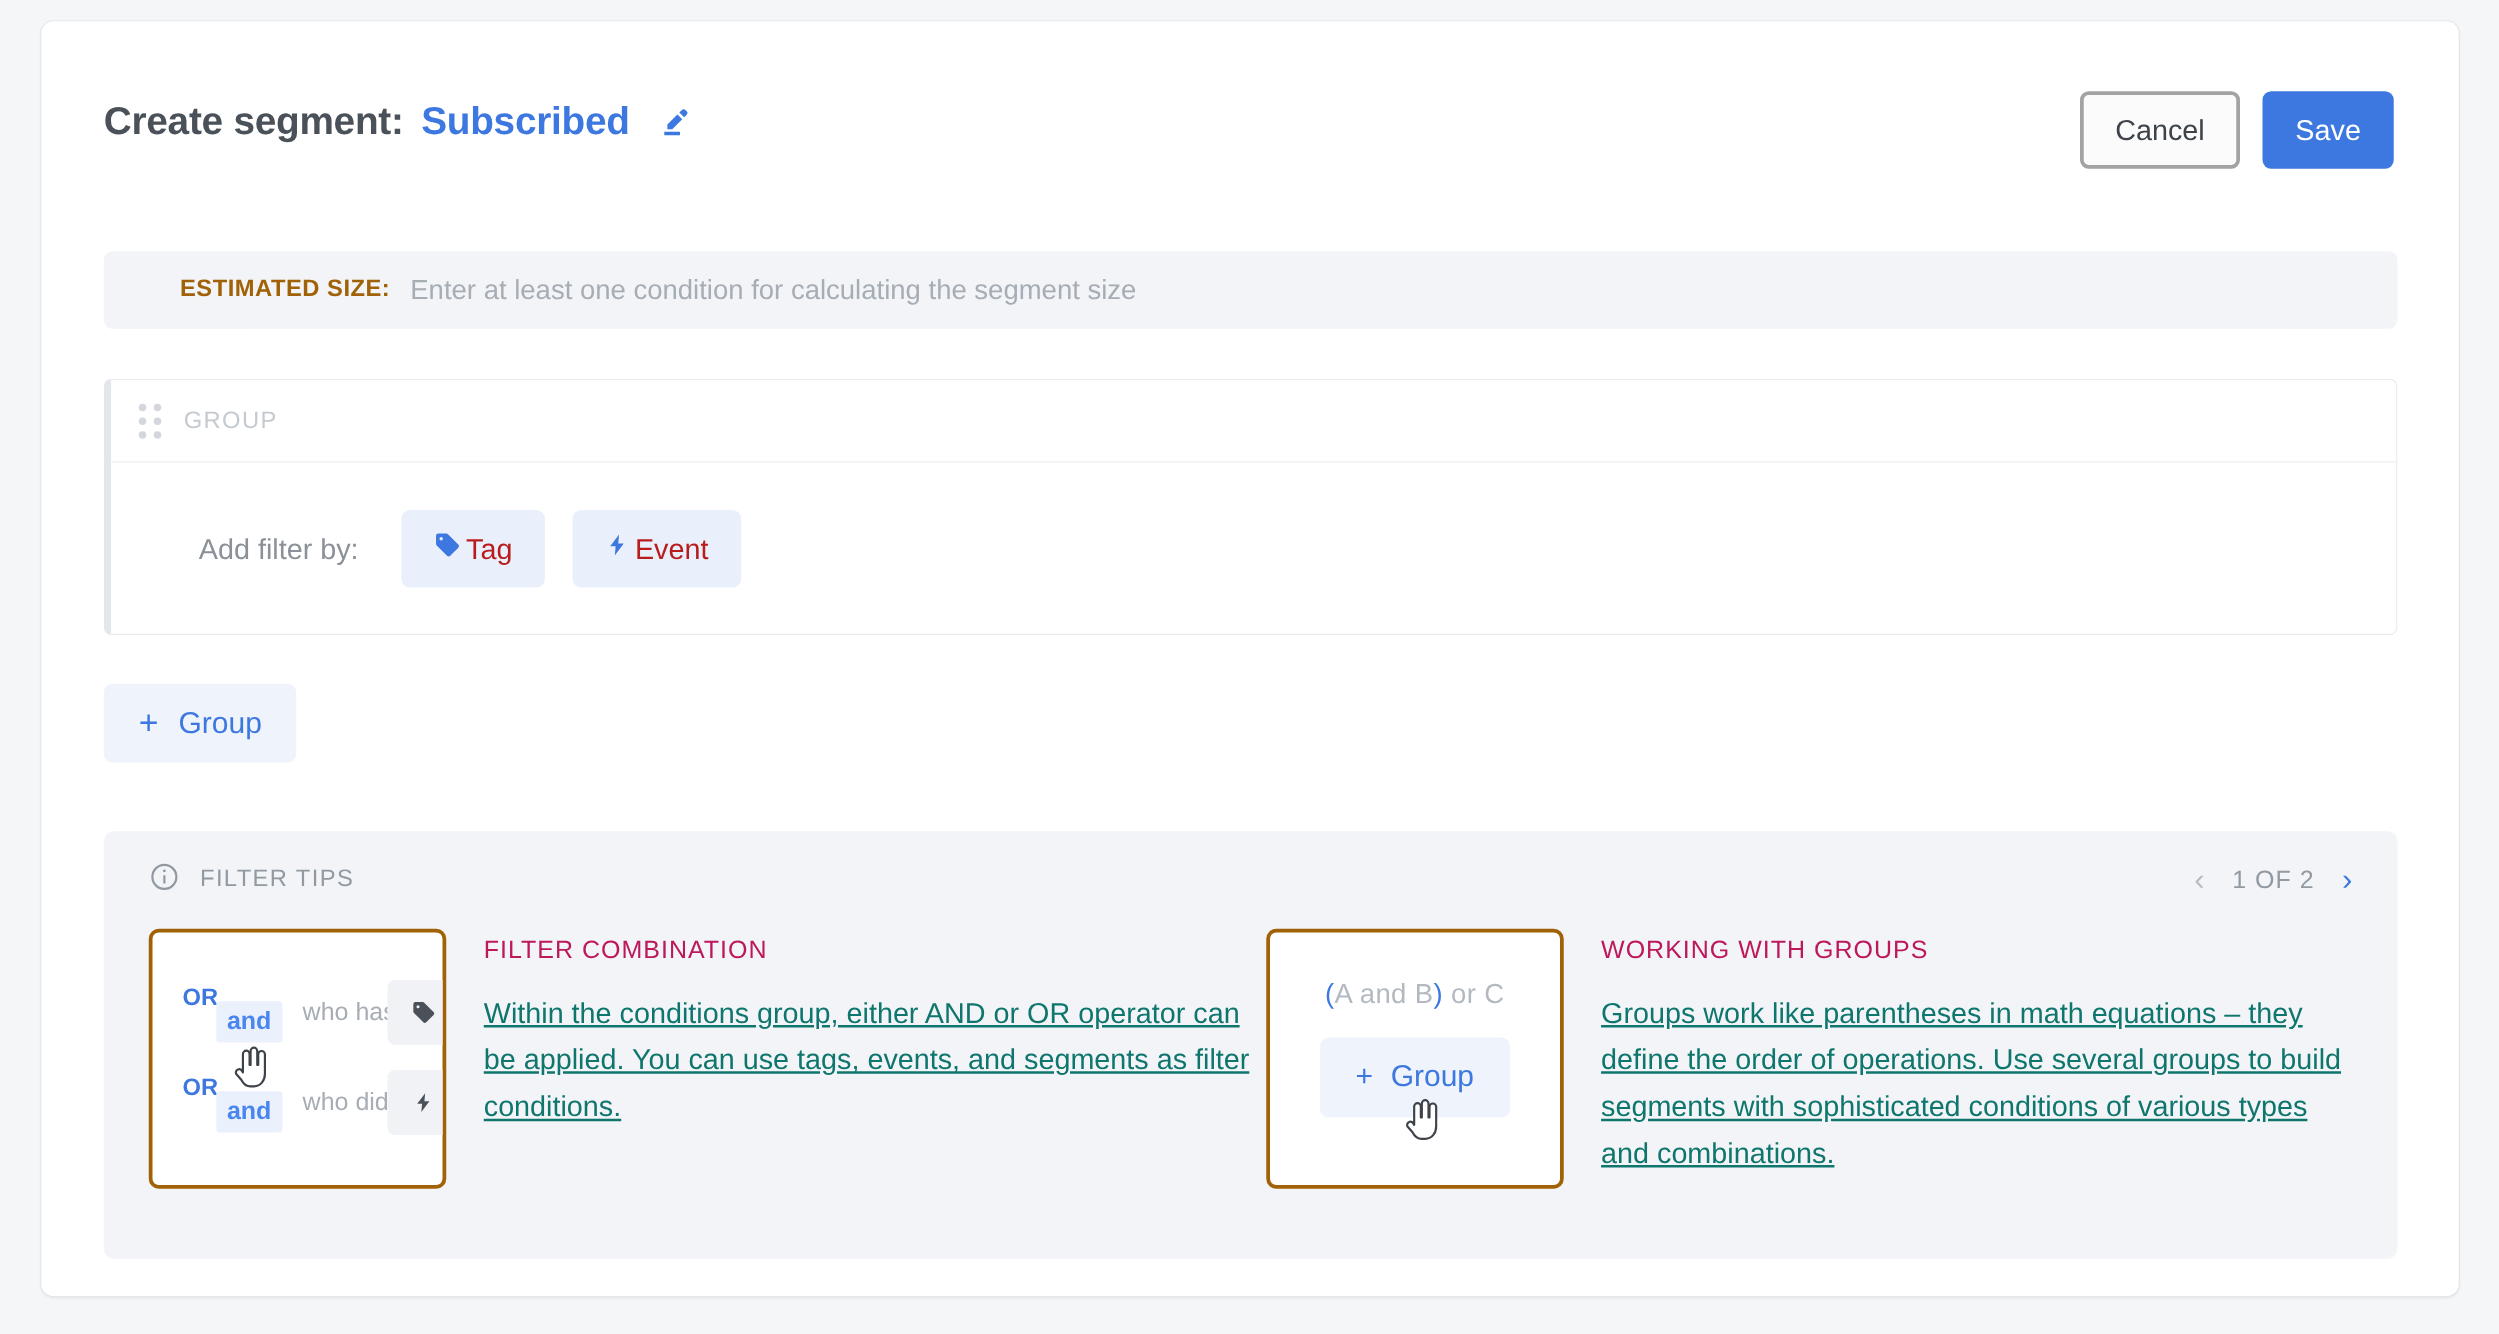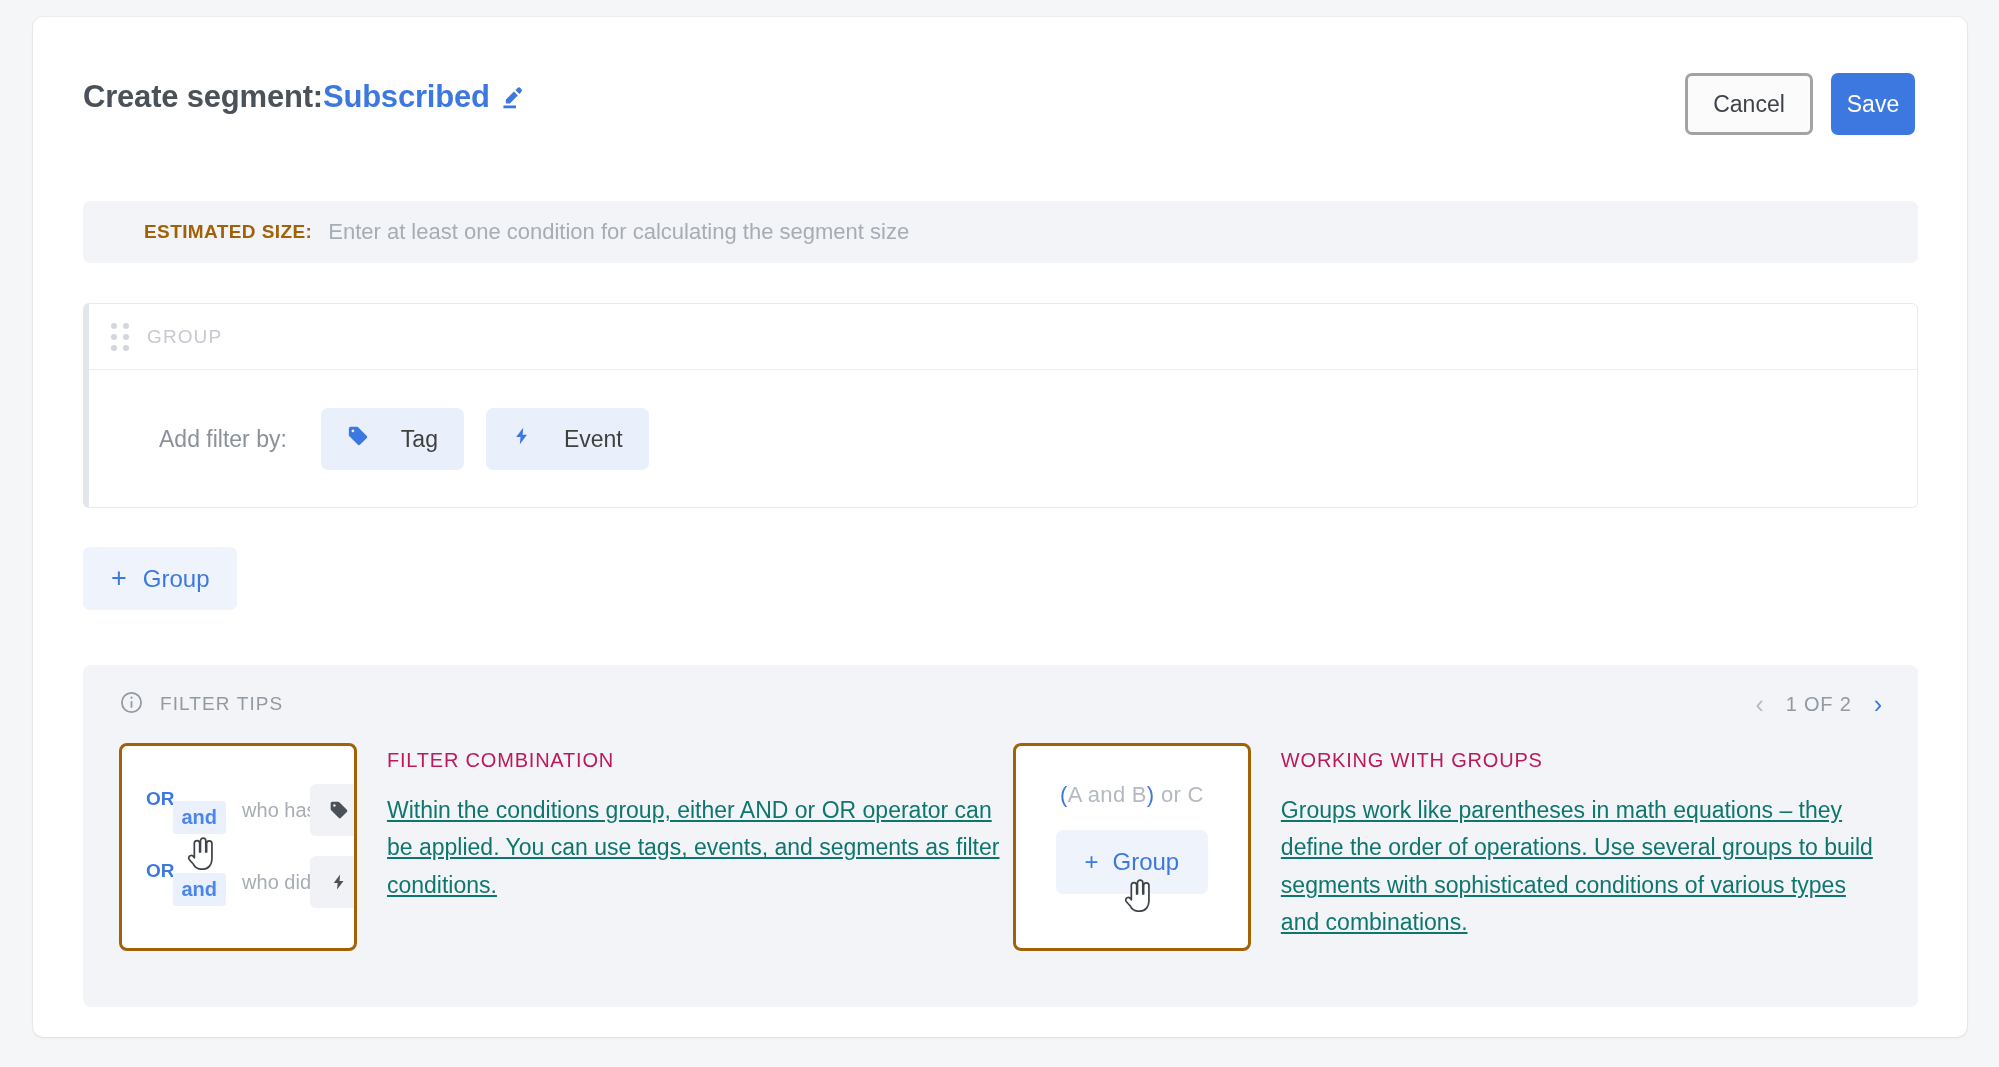--- a/index.html
+++ b/index.html
@@ -22,21 +22,21 @@
   }
 
   
   .card-header {
     position: absolute;
     left: 0; top: 0; right: 0; height: 140px;
     display: flex; align-items: center;
   }
   .title-wrap {
     position: absolute; left: 50px; top: 62px;
-    display: flex; align-items: center; 
+    display: flex; align-items: center; gap: 14px;
   }
   .title-main {
     font-size: 31px; font-weight: bold; color: #4a5158; letter-spacing: -0.2px;
   }
   .title-name {
     font-size: 31px; font-weight: bold; color: #3d78e0; letter-spacing: -0.2px;
   }
   .edit-icon { display: inline-flex; align-items: center; margin-left: 8px; margin-top: 2px; cursor: pointer; }
 
   .header-actions {
@@ -47,21 +47,21 @@
     font-family: "Liberation Sans", sans-serif;
     font-size: 23px; border-radius: 7px; cursor: pointer;
     display: flex; align-items: center; justify-content: center;
   }
   .btn-cancel {
     width: 128px; height: 62px;
     background: #fbfbfc; color: #3d4349;
     border: 3px solid #a3a3a3;
   }
   .btn-save {
-    width: 84px; height: 62px;
+    width: 105px; height: 62px;
     background: #3d78e0; color: #ffffff; border: none;
   }
 
   
   .est-bar {
     position: absolute; left: 50px; top: 184px;
     width: 1835px; height: 62px;
     background: #f2f4f7; border-radius: 7px;
     display: flex; align-items: center; padding-left: 33px; gap: 16px;
   }
@@ -84,22 +84,22 @@
   .drag-handle {
     display: grid; grid-template-columns: repeat(2, 6px);
     grid-gap: 5px 6px; cursor: grab;
   }
   .drag-handle i { width: 6px; height: 6px; border-radius: 50%; background: #d3d7dd; display: block; }
   .group-title { font-size: 19px; color: #c5cad1; letter-spacing: 1.1px; }
 
   .group-body { display: flex; align-items: center; padding-left: 70px; height: 138px; gap: 22px; }
   .add-filter-label { font-size: 23px; color: #8b9199; margin-right: 12px; }
   .chip {
-    background: #eaf0fb; color: #404040; border-radius: 7px;
-    height: 62px; display: flex; align-items: center; gap: 32px;
+    background: #eaf0fb; color: #b91c1c; border-radius: 7px;
+    height: 62px; display: flex; align-items: center; gap: 4px;
     padding: 0 26px; font-size: 23px; cursor: pointer; border: none;
     font-family: "Liberation Sans", sans-serif;
   }
 
   
   .add-group-btn {
     position: absolute; left: 50px; top: 530px;
     background: #eef3fc; color: #3d78e0; border: none; border-radius: 7px;
     height: 63px; padding: 0 28px; display: flex; align-items: center; gap: 16px;
     font-size: 24px; cursor: pointer; font-family: "Liberation Sans", sans-serif;

